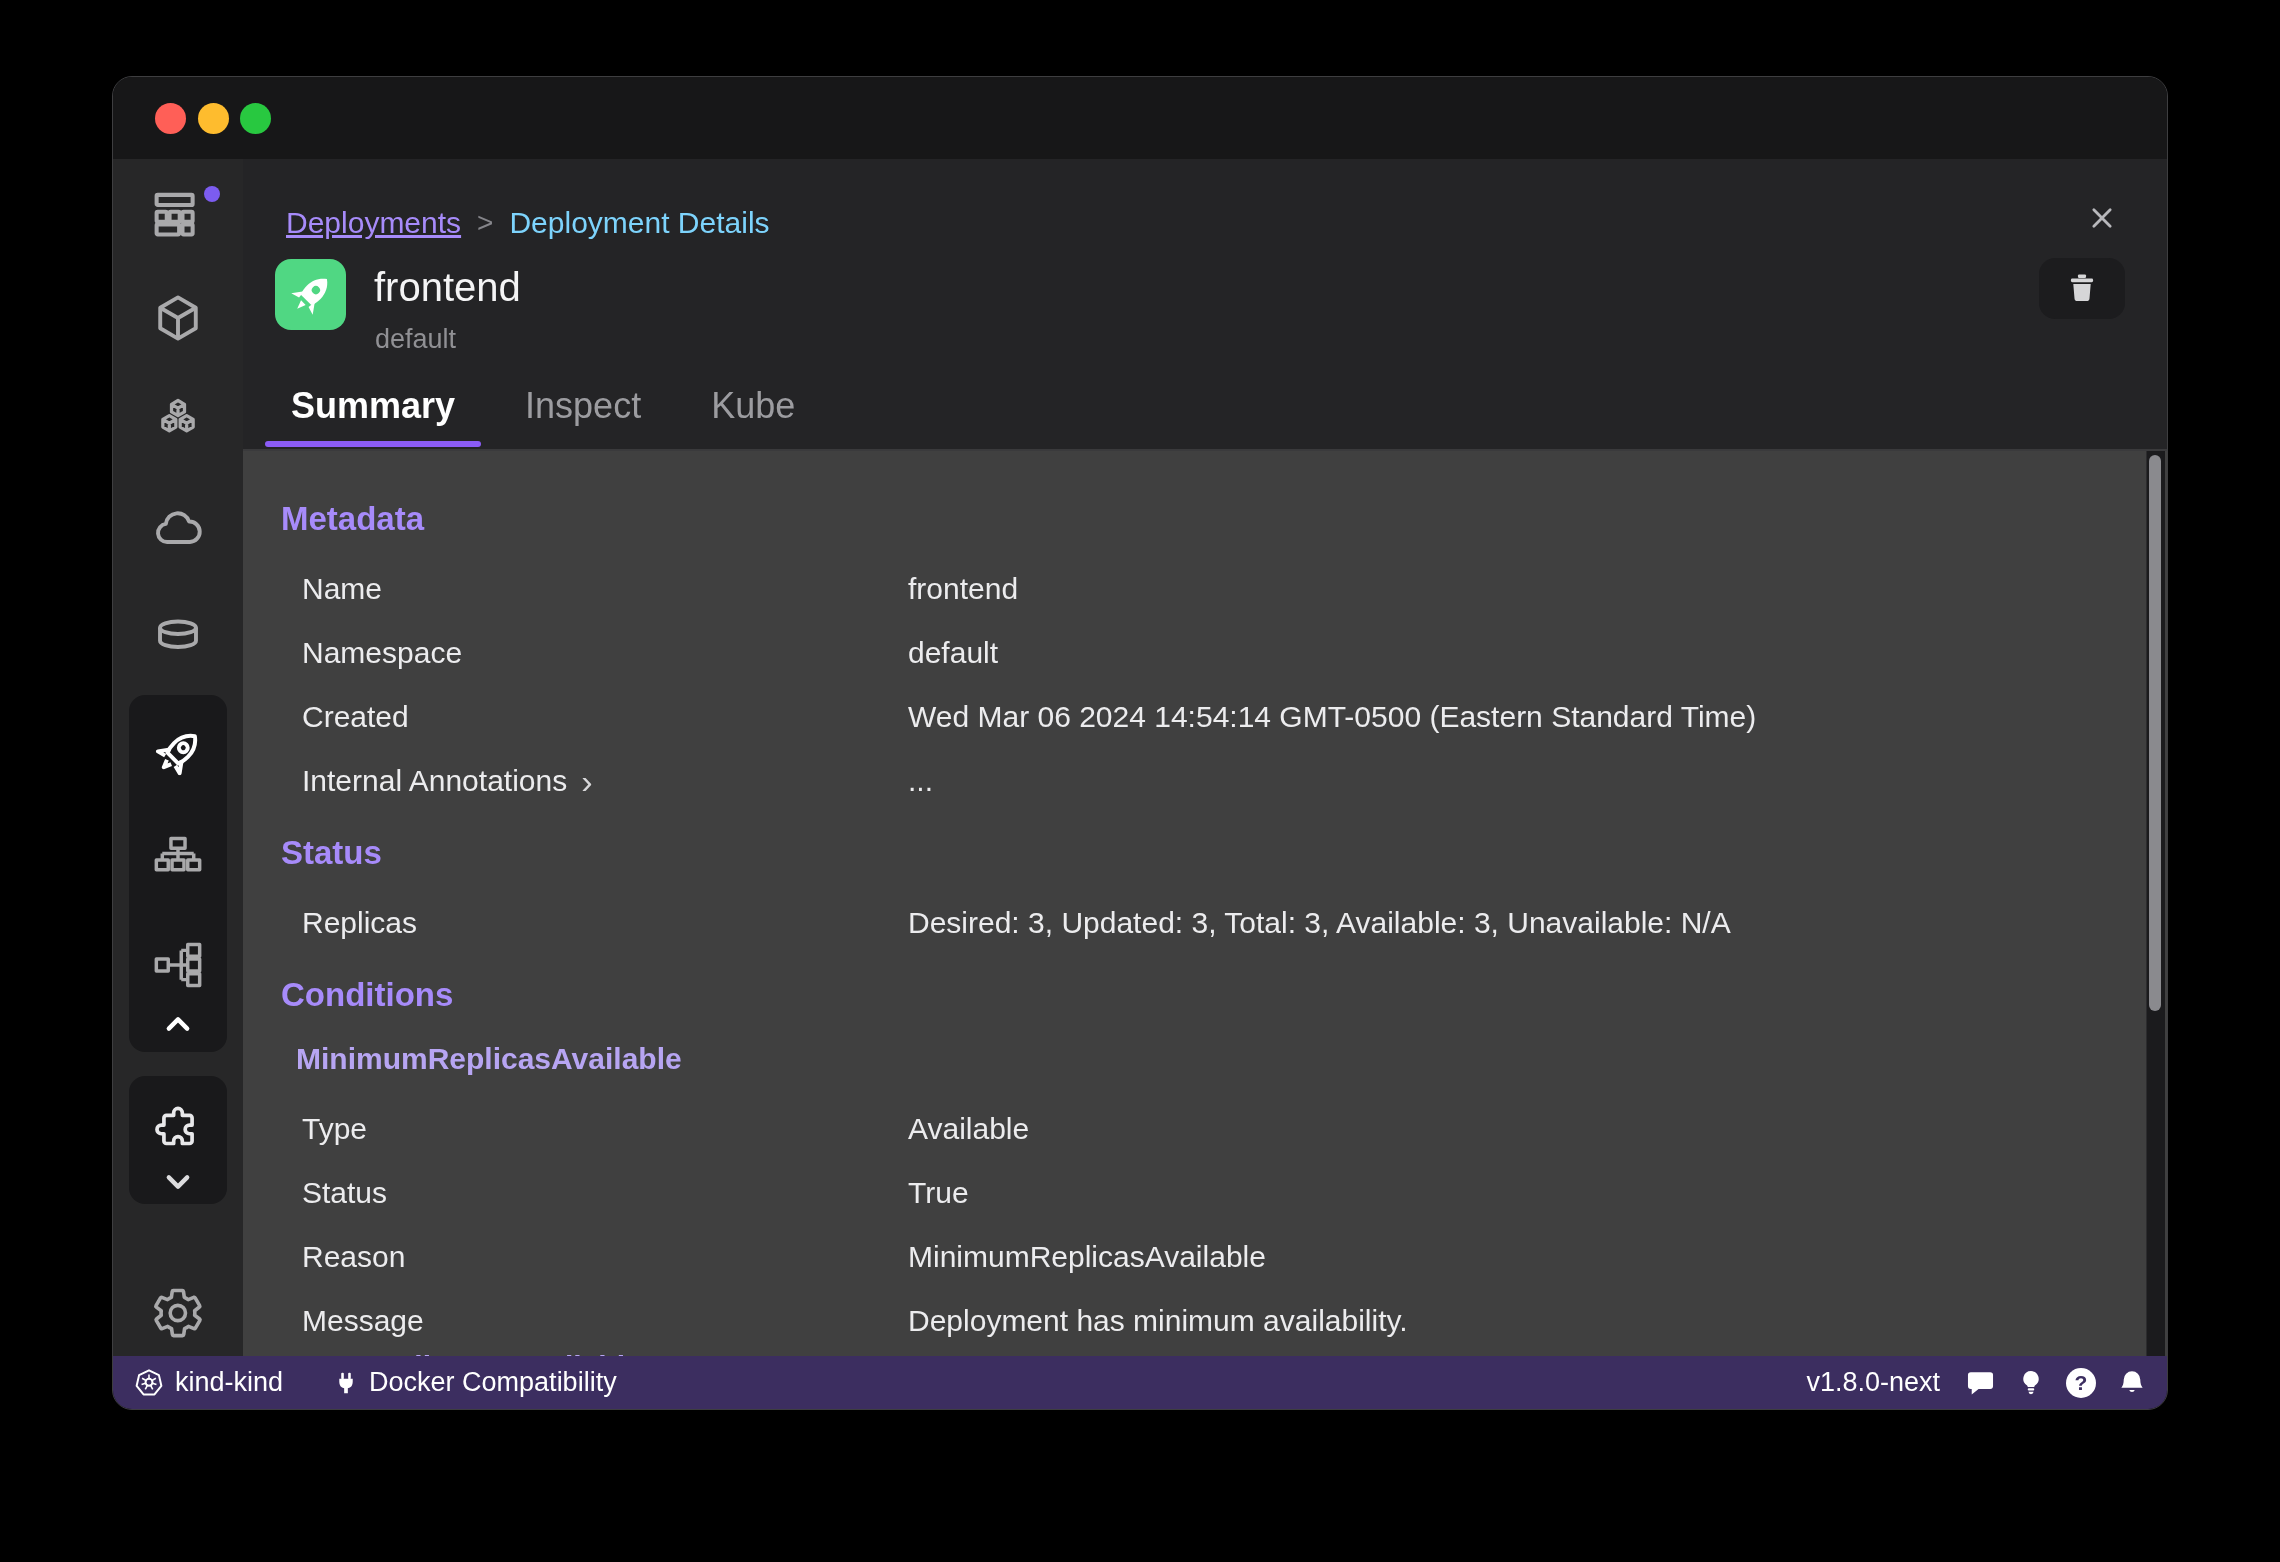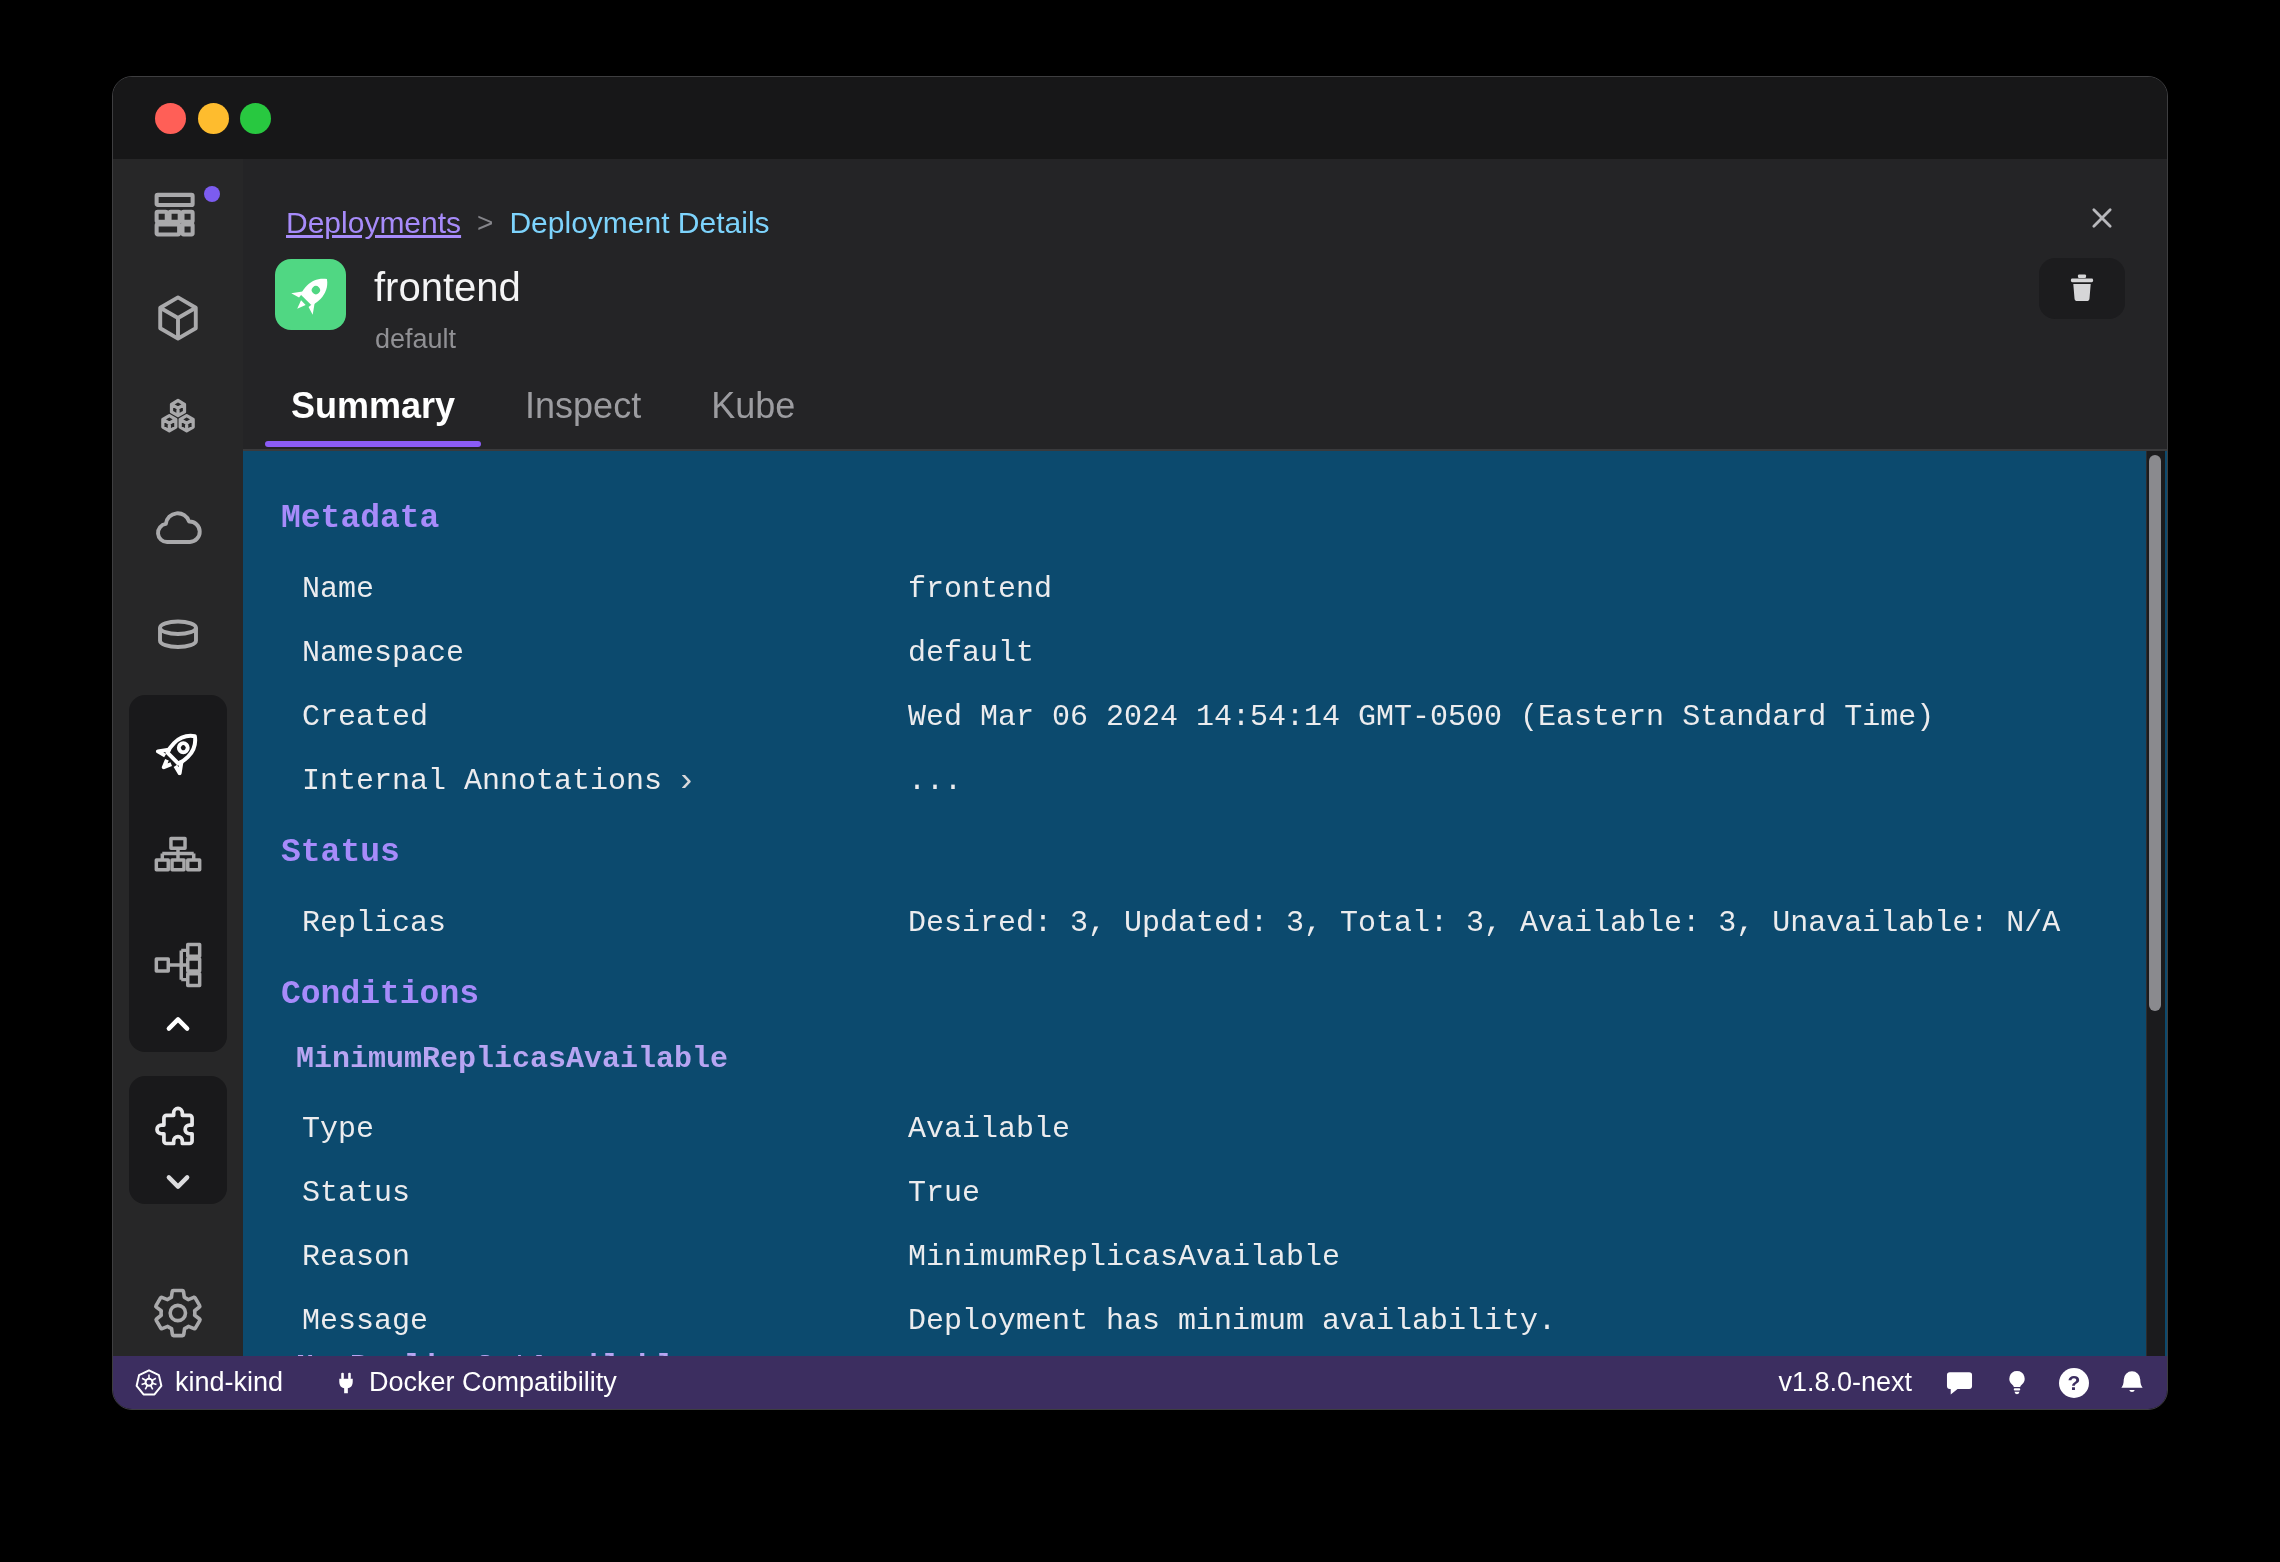--- a/index.html
+++ b/index.html
@@ -30,21 +30,21 @@
   .app-icon{position:absolute;left:32px;top:100px;width:71px;height:71px;border-radius:16px;background:#50d783;display:flex;align-items:center;justify-content:center;}
   .page-title{position:absolute;left:131px;top:102px;font-size:40px;line-height:52px;font-weight:500;color:#f4f4f5;}
   .page-subtitle{position:absolute;left:132px;top:164px;font-size:27px;line-height:32px;color:#909094;}
   .trash-btn{position:absolute;left:1796px;top:99px;width:86px;height:61px;border-radius:16px;background:#1c1c1e;display:flex;align-items:center;justify-content:center;cursor:pointer;}
   .tabs{position:absolute;left:22px;bottom:0;display:flex;gap:18px;}
   .tab{height:70px;padding:0 26px 16px 26px;display:flex;align-items:center;font-size:36px;color:#9c9ca0;position:relative;cursor:pointer;box-sizing:border-box;}
   .tab.active{color:#ffffff;font-weight:600;}
   .tab-underline{position:absolute;left:0;right:0;bottom:2px;height:6px;border-radius:3px;background:#8b5cf6;}
 
   
-  .content{position:absolute;left:130px;top:374px;right:0;bottom:53px;background:#0c4a6e;overflow:hidden;font-family:Liberation Mono, monospace;}
+  .content{position:absolute;left:130px;top:374px;right:0;bottom:53px;background:#404040;overflow:hidden;}
   .content-inner{padding:46px 80px 0 38px;}
   .section-heading{font-size:33px;line-height:44px;font-weight:700;color:#a78bfa;margin:18px 0 0 0;}
   .section-heading.first{margin-top:0;}
   .rows{margin-top:16px;}
   .row{display:flex;font-size:30px;line-height:64px;color:#ececee;padding-left:21px;gap:34px;}
   .row .lbl{width:572px;flex:none;display:flex;align-items:center;}
   .row .val{flex:1;white-space:nowrap;}
   .chev{margin-left:14px;font-size:34px;color:#d8d8da;}
   .cond-heading{font-size:30px;line-height:56px;font-weight:700;color:#b7a5f2;margin:14px 0 0 15px;}
   .cond-heading.clipped{margin-top:-14px;}
@@ -52,21 +52,21 @@
 
   
   .scroll-track{position:absolute;right:2px;top:374px;bottom:53px;width:18px;background:#1b1b1d;border-left:1px solid #2c2c2e;}
   .scroll-thumb{position:absolute;left:2px;top:4px;width:12px;height:556px;border-radius:6px;background:#8a8a8e;cursor:pointer;}
 
   
   .statusbar{position:absolute;left:0;right:0;bottom:0;height:53px;background:#3c2e60;display:flex;align-items:center;padding:0 20px;box-sizing:border-box;color:#fff;font-size:27px;}
   .sb-item{display:flex;align-items:center;gap:10px;cursor:pointer;}
   .sb-left{display:flex;align-items:center;gap:12px;}
   .sb-gap{width:26px;}
-  .sb-right{margin-left:auto;display:flex;align-items:center;gap:28px;}
+  .sb-right{margin-left:auto;display:flex;align-items:center;gap:21px;}
   .sb-version{margin-right:4px;cursor:default;}
   .sb-icon{display:flex;align-items:center;justify-content:center;cursor:pointer;}
   .help-circle{width:30px;height:30px;border-radius:50%;background:#fff;color:#3c2e60;font-weight:700;font-size:21px;display:flex;align-items:center;justify-content:center;}
 </style>
 </head>
 <body>
 
 <div class="window">
 
   <div class="titlebar">

